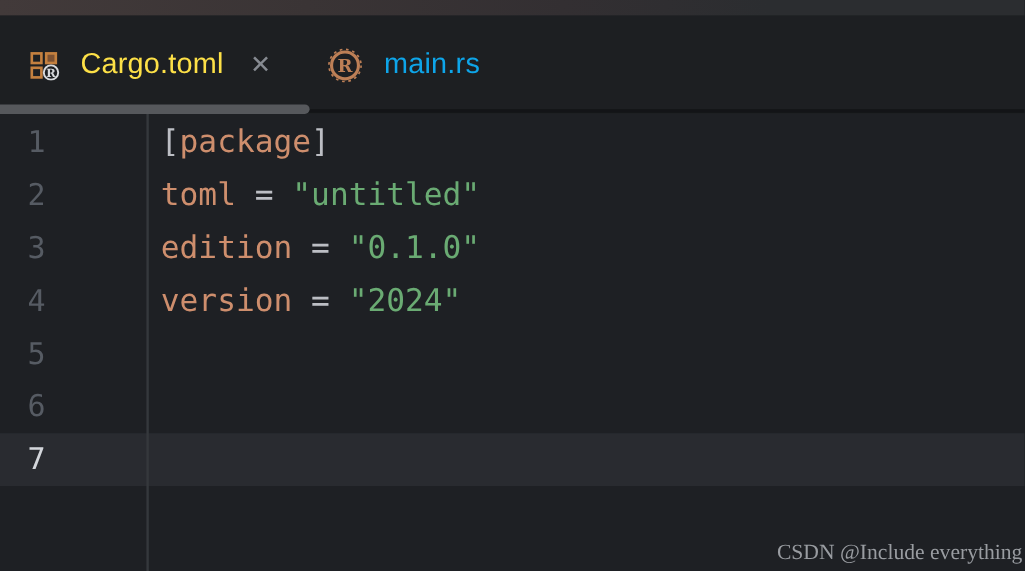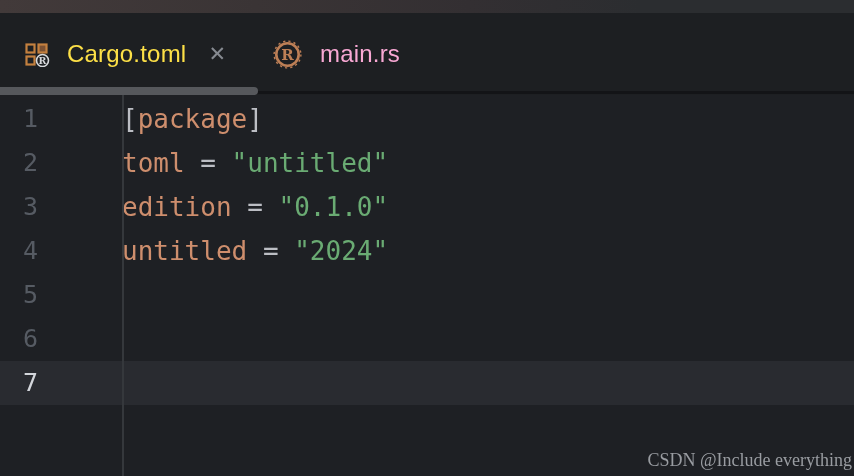--- a/index.html
+++ b/index.html
@@ -20,21 +20,21 @@
   }
   .tab-bar::after{ 
     content:"";position:absolute;left:0;bottom:1px;width:100%;height:3px;background:#131417;
   }
   .tab{display:flex;align-items:center;height:100%;cursor:default;}
   .tab.active{padding-left:25px;}
   .tab.plain{padding-left:46px;}
   .tab .file-icon{display:flex;align-items:center;margin-right:17px;}
   .tab-label{font-size:24px;letter-spacing:.2px;}
   .tab.active .tab-label{color:#fde047;}
-  .tab.plain .tab-label{color:#f9a8d4;}
+  .tab.plain .tab-label{color:#0ea5e9;}
   .tab-close{
     margin-left:22px;color:#868a91;font-size:21px;line-height:1;
     font-family:"DejaVu Sans",sans-serif;cursor:pointer;
   }
   
   .hscroll{
     position:absolute;left:0;bottom:0;width:258px;height:8px;
     background:#56585c;border-radius:0 4px 4px 0;z-index:3;
   }
   
@@ -46,21 +46,21 @@
   .row{
     display:flex;height:44px;line-height:44px;width:854px;
     font-family:"DejaVu Sans Mono","Liberation Mono",monospace;
   }
   .row.current{background:#292b30;}
   .ln{
     width:122px;flex:0 0 122px;box-sizing:border-box;padding-left:23px;
     color:#565b63;font-size:25px;
   }
   .row.current .ln{color:#d3d6db;}
-  .code{white-space:pre;font-size:26px;padding-left:0;}
+  .code{white-space:pre;font-size:26px;padding-left:12px;}
   .tok-bracket,.tok-op{color:#bcbec4;}
   .tok-key{color:#ce8e6d;}
   .tok-str{color:#6aab73;}
   
   .watermark{
     position:absolute;right:2px;bottom:5px;color:#999ca1;font-size:18px;
     font-family:Liberation Serif, serif;z-index:4;
   }
   svg{display:block;}
 </style>
@@ -114,21 +114,21 @@
         <span class="code"><span class="tok-key">toml</span><span class="tok-op"> = </span><span class="tok-str">"untitled"</span></span>
       </div>
 
       <div class="row">
         <span class="ln">3</span>
         <span class="code"><span class="tok-key">edition</span><span class="tok-op"> = </span><span class="tok-str">"0.1.0"</span></span>
       </div>
 
       <div class="row">
         <span class="ln">4</span>
-        <span class="code"><span class="tok-key">untitled</span><span class="tok-op"> = </span><span class="tok-str">"2024"</span></span>
+        <span class="code"><span class="tok-key">version</span><span class="tok-op"> = </span><span class="tok-str">"2024"</span></span>
       </div>
 
       <div class="row">
         <span class="ln">5</span>
         <span class="code"></span>
       </div>
 
       <div class="row">
         <span class="ln">6</span>
       </div>

